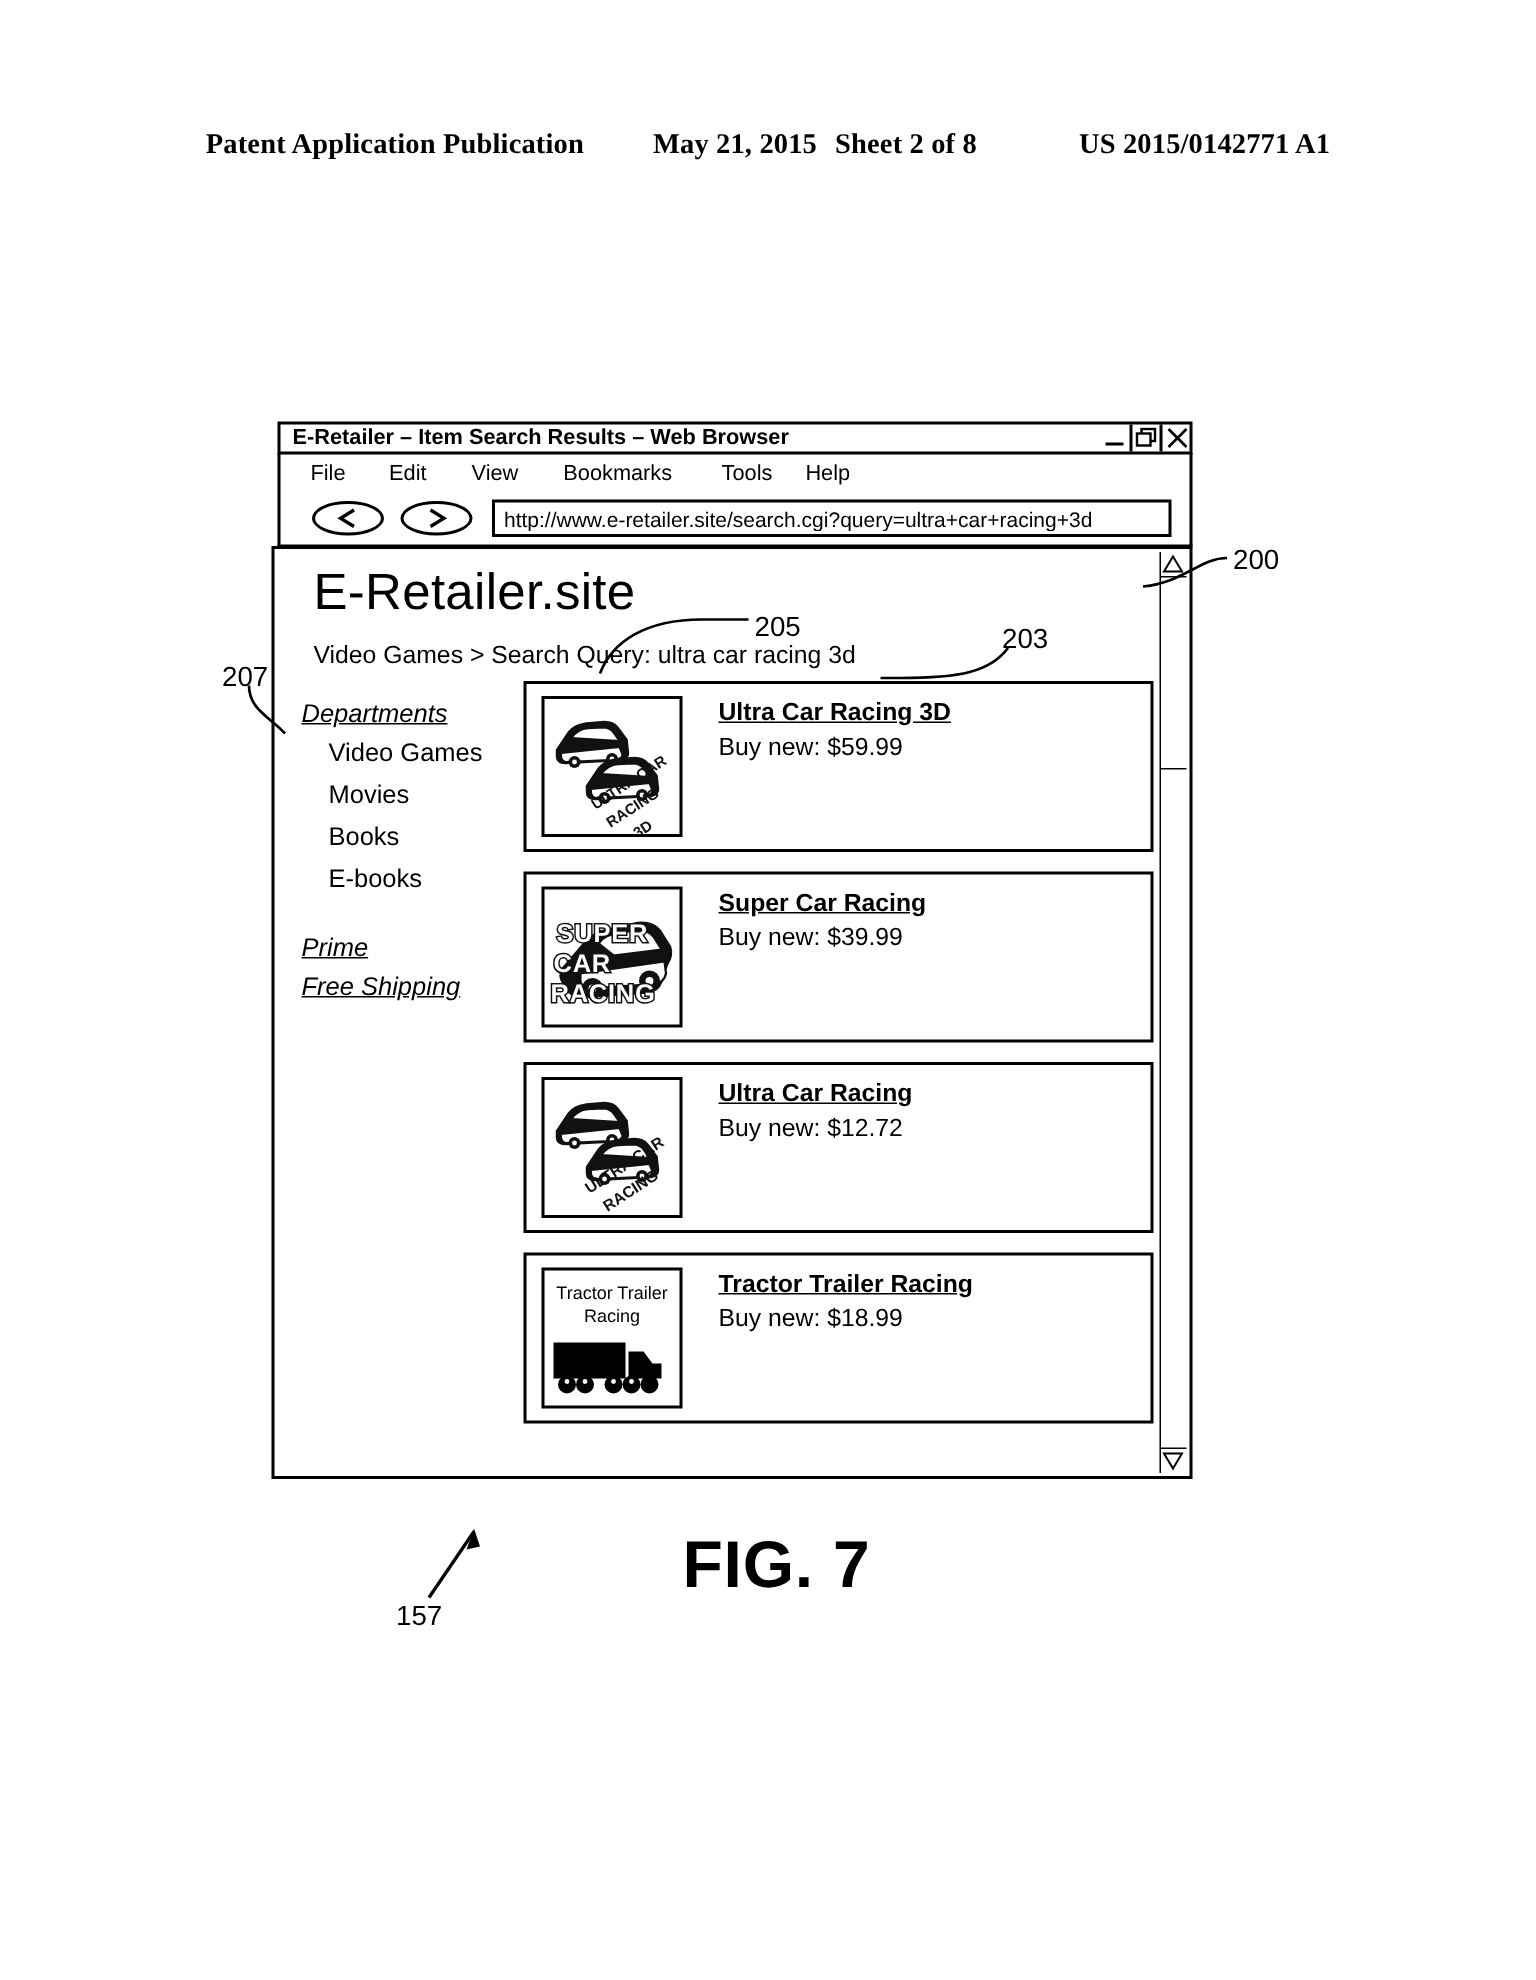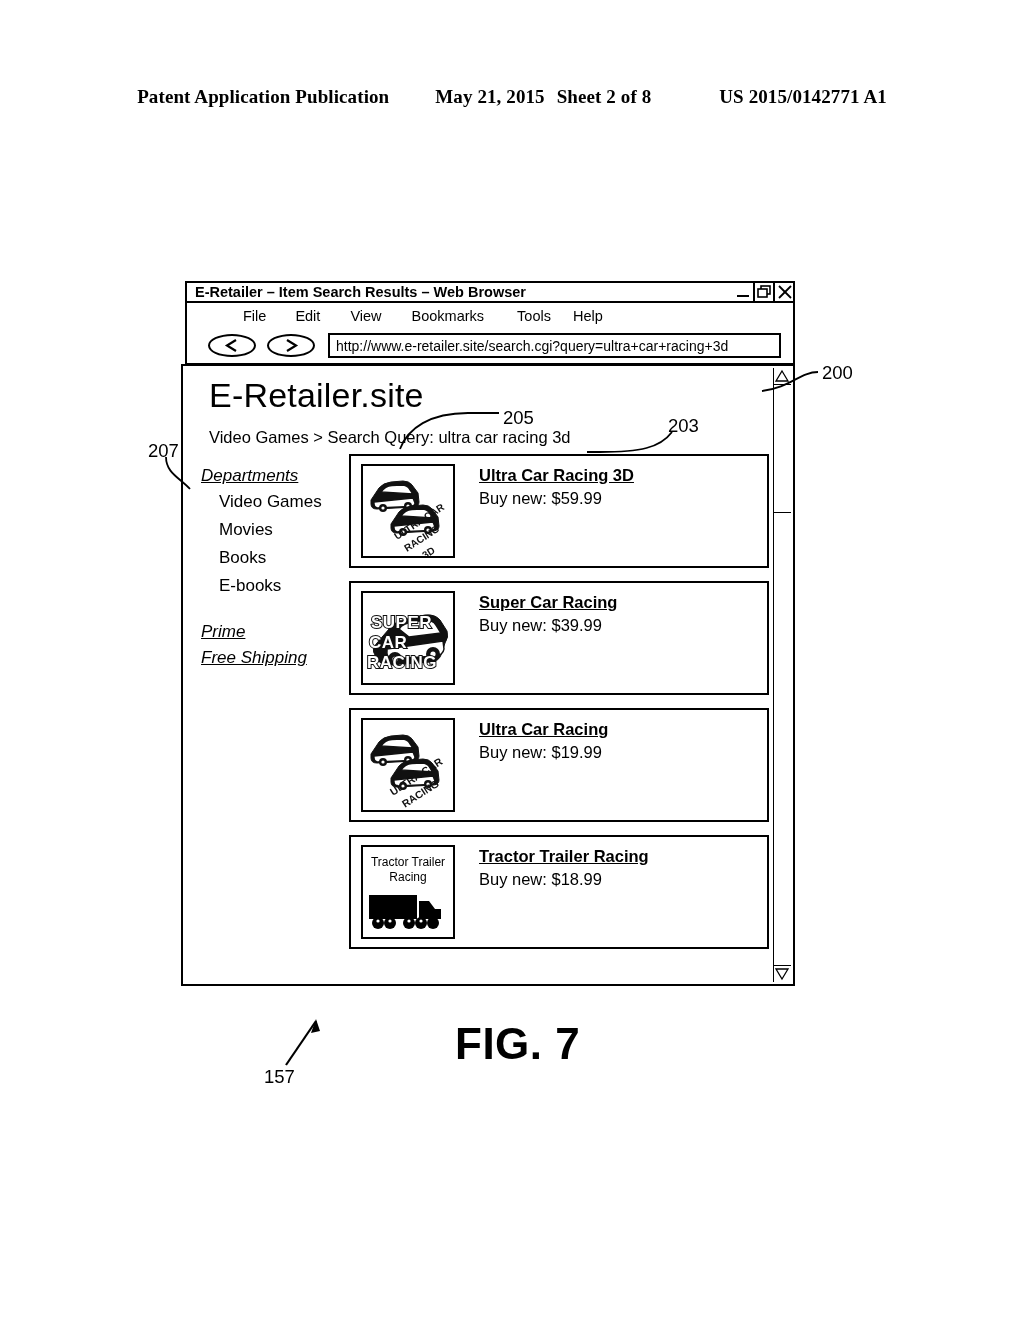--- a/index.html
+++ b/index.html
@@ -88,21 +88,20 @@
     border: 2px solid #000;
     border-top: none;
     box-sizing: border-box;
   }
   .menubar {
     position: absolute;
     left: 0; top: 6px;
     width: 100%;
     display: flex;
     font-size: 14.5px;
-    padding-left: 36px;
   }
   .menu-item { white-space: nowrap; }
   .menu-item:nth-child(1) { margin-left: 20px; }
   .menu-item:nth-child(2) { margin-left: 29px; }
   .menu-item:nth-child(3) { margin-left: 30px; }
   .menu-item:nth-child(4) { margin-left: 30px; }
   .menu-item:nth-child(5) { margin-left: 33px; }
   .menu-item:nth-child(6) { margin-left: 22px; }
 
   .navrow {
@@ -516,21 +515,21 @@
               <circle cx="40" cy="66" r="1.6" fill="#fff"></circle>
               <circle cx="65" cy="64" r="1.6" fill="#fff"></circle>
               <g font-family="Liberation Sans, sans-serif" font-weight="bold" fill="#111">
                 <text x="30" y="76" font-size="10.5" transform="rotate(-33 30 76)">ULTRA CAR</text>
                 <text x="42" y="88" font-size="10.5" transform="rotate(-33 42 88)">RACING</text>
               </g>
             </svg>
           </div>
           <div class="r-info">
             <a class="r-title">Ultra Car Racing</a>
-            <span class="r-price">Buy new: $19.99</span>
+            <span class="r-price">Buy new: $12.72</span>
           </div>
         </div>
 
         <div class="result">
           <div class="thumb">
             <div class="tt-label">
               <div>Tractor Trailer</div>
               <div>Racing</div>
             </div>
             <svg width="90" height="90" viewBox="0 0 90 90">

